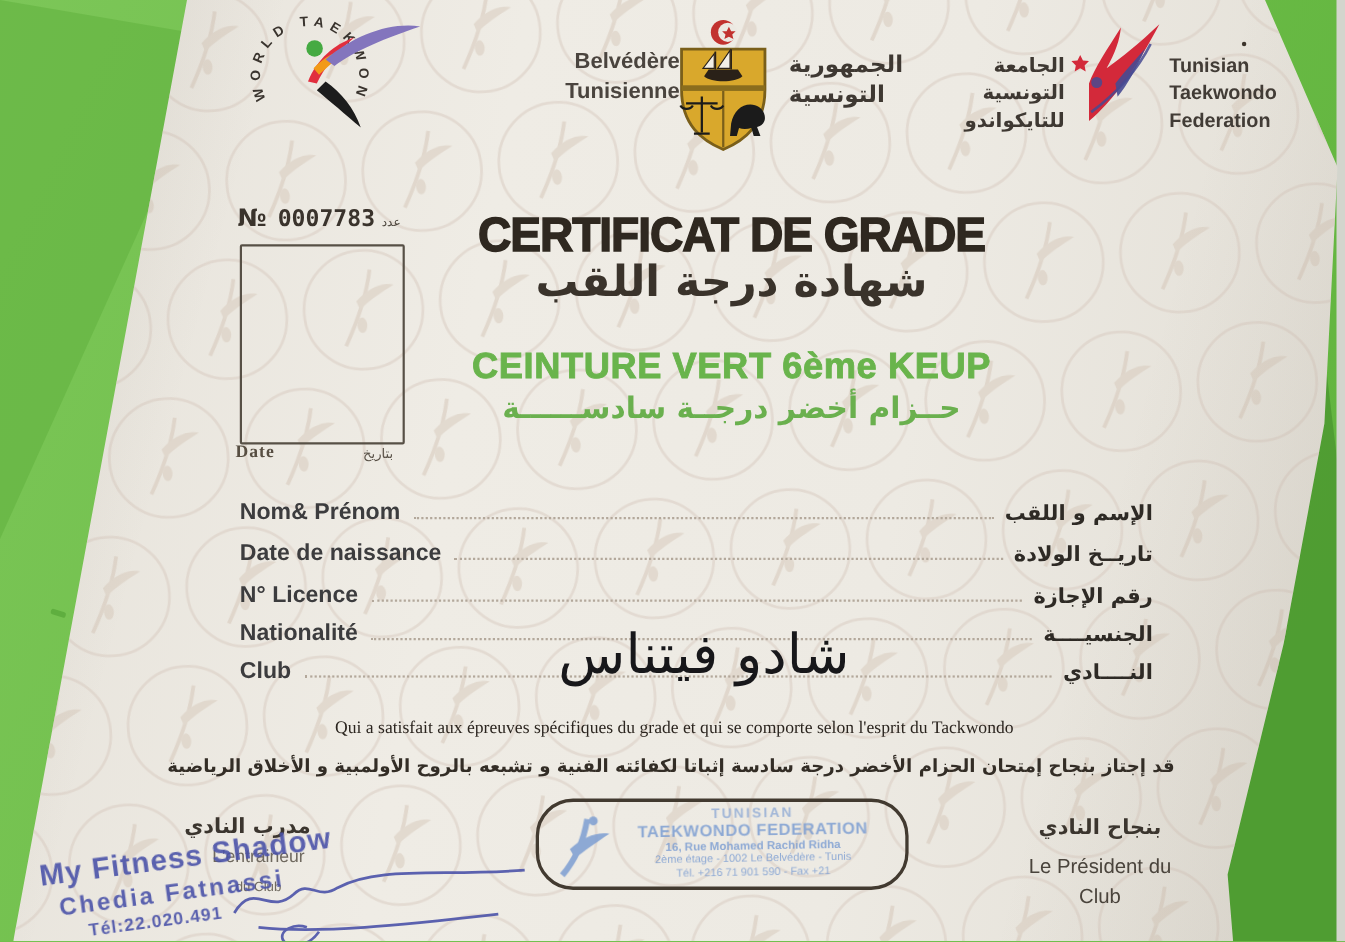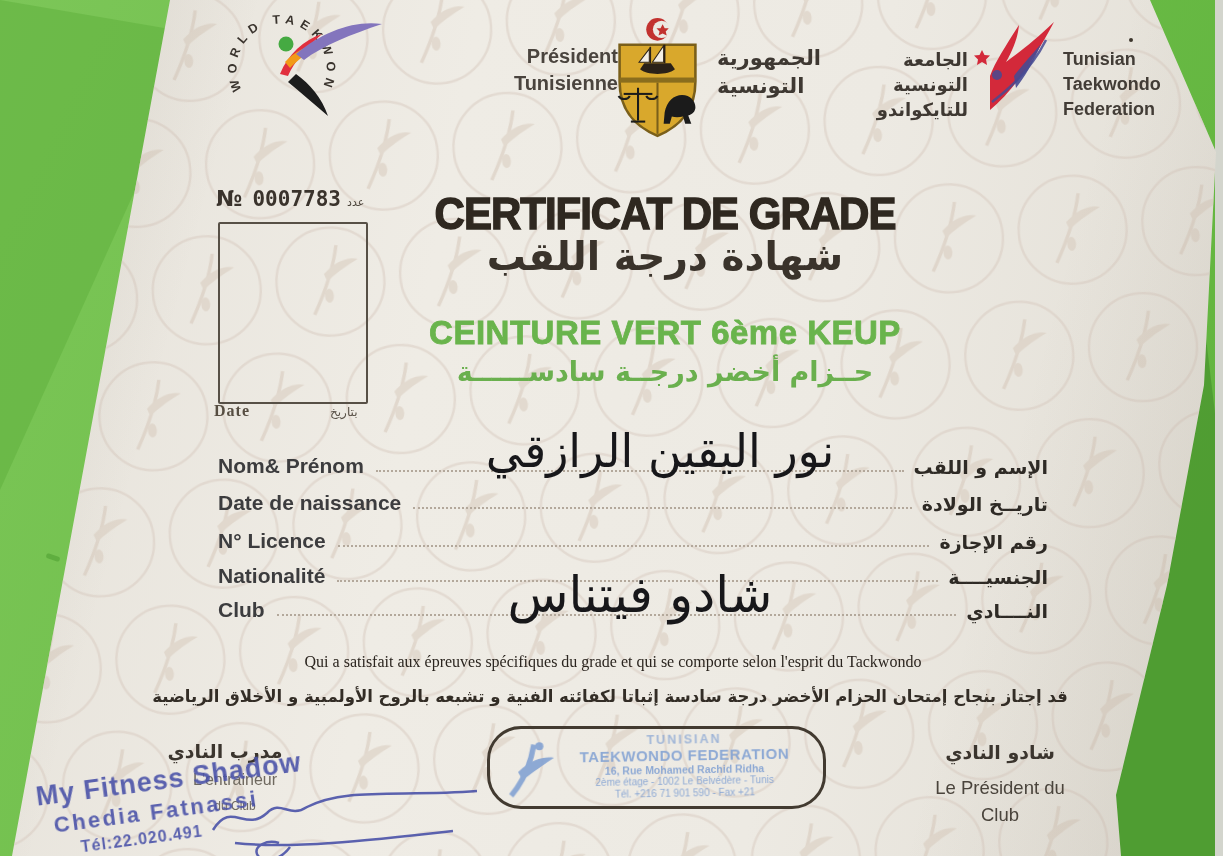--- a/index.html
+++ b/index.html
@@ -141,21 +141,21 @@
       <textPath href="#wtc">WORLD TAEKWONDO</textPath>
     </text>
     <circle cx="64" cy="42" r="7.5" fill="#45aa42"></circle>
     <path d="M58,72 C66,52 82,38 100,32 C84,46 72,60 66,74 Z" fill="#e12f3e"></path>
     <path d="M63,60 C72,50 84,44 96,42 C85,51 75,59 68,66 Z" fill="#f29a17"></path>
     <path d="M74,52 C100,30 132,18 160,22 C130,32 100,44 82,58 Z" fill="#8375bd"></path>
     <path d="M74,72 C88,82 100,96 106,114 C92,102 78,90 66,80 Z" fill="#1c1c1c"></path>
   </svg>
 
   <div class="abs rep-fr">
-    <div>Président</div>
+    <div>Belvédère</div>
     <div>Tunisienne</div>
   </div>
 
   <svg class="abs" style="left:610px;top:14px;" width="95" height="125" viewBox="0 0 90 122">
     <circle cx="45" cy="15" r="11" fill="#c2322f"></circle>
     <circle cx="49" cy="15" r="8.5" fill="#ece9e2"></circle>
     <path d="M50,10 l2,4 4,0 -3,3 1,4 -4,-2 -4,2 1,-4 -3,-3 4,0 Z" fill="#c2322f"></path>
     <path d="M8,30 L82,30 L82,66 C82,97 64,111 45,119 C26,111 8,97 8,66 Z" fill="#d9a82c" stroke="#7a5f1a" stroke-width="2.5"></path>
     <path d="M28,54 C34,60 56,60 62,54 L58,48 L32,48 Z" fill="#2a2118"></path>
     <line x1="38" y1="32" x2="38" y2="48" stroke="#2a2118" stroke-width="1.5"></line>
@@ -230,21 +230,20 @@
     <span class="flab">Nationalité</span>
     <span class="dots"></span>
     <span class="alab">الجنسيــــة</span>
   </div>
   <div class="abs row" style="top:592px;">
     <span class="flab">Club</span>
     <span class="dots"></span>
     <span class="alab">النــــادي</span>
   </div>
 
-  <div class="abs val-name">نور اليقين الرازقي</div>
   <div class="abs val-club">شادو فيتناس</div>
 
   <div class="abs stmt-fr">Qui a satisfait aux épreuves spécifiques du grade et qui se comporte selon l'esprit du Tackwondo</div>
   <div class="abs stmt-ar">قد إجتاز بنجاح إمتحان الحزام الأخضر درجة سادسة إثباتا لكفائته الفنية و تشبعه بالروح الأولمبية و الأخلاق الرياضية</div>
 
   <div class="abs coach-ar">مدرب النادي</div>
   <div class="abs coach-fr1">L'entraineur</div>
   <div class="abs coach-fr2">du Club</div>
 
   <div class="abs coach-stamp">
@@ -270,17 +269,17 @@
     </svg>
     <div class="txt">
       <div class="s1">TUNISIAN</div>
       <div class="s2">TAEKWONDO FEDERATION</div>
       <div class="s3">16, Rue Mohamed Rachid Ridha</div>
       <div class="s4">2ème étage - 1002 Le Belvédère - Tunis</div>
       <div class="s5">Tél. +216 71 901 590 - Fax +21</div>
     </div>
   </div>
 
-  <div class="abs pres-ar">شادو النادي</div>
+  <div class="abs pres-ar">بنجاح النادي</div>
   <div class="abs pres-fr1">Le Président du</div>
   <div class="abs pres-fr2">Club</div>
 
 </div>
 
 </body></html>

